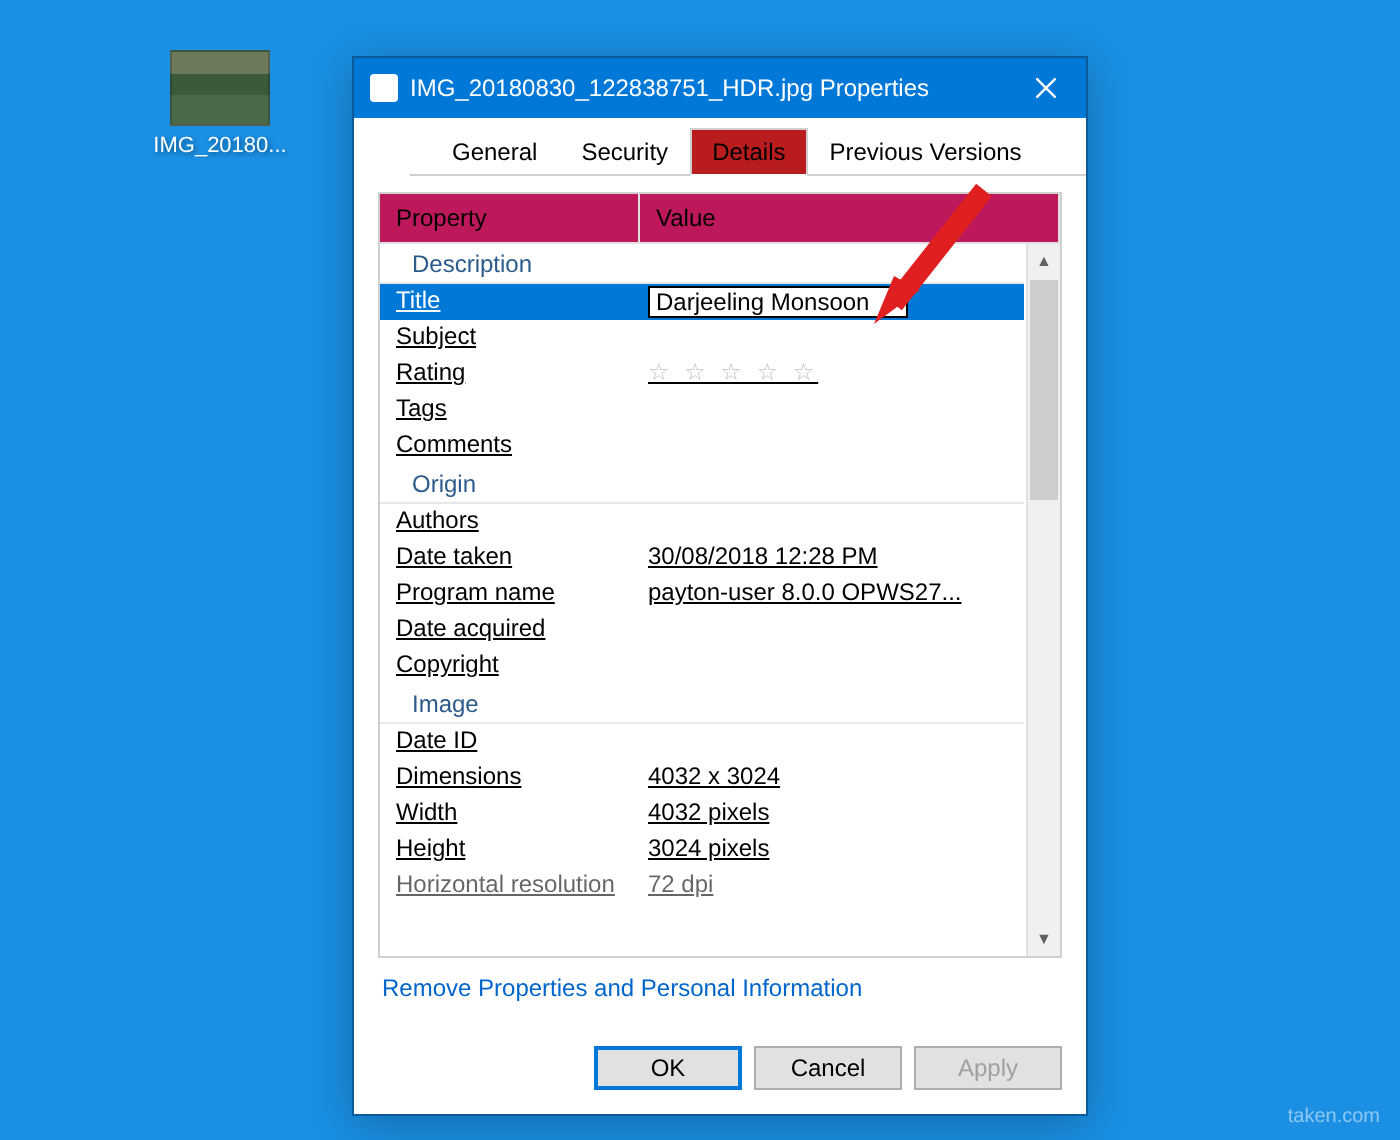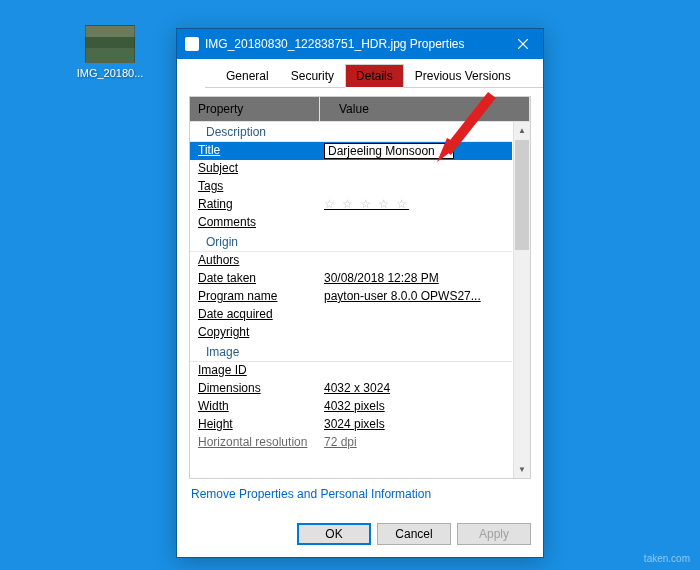--- a/index.html
+++ b/index.html
@@ -17,21 +17,21 @@
     .titlebar .title { flex: 1; font-size: 12px; }
     .titlebar .close { width: 40px; height: 30px; display: flex; align-items: center; justify-content: center; margin-right: -8px; cursor: pointer; }
     
     .tabs { display: flex; padding: 4px 10px 0; background: #fff; border-bottom: 1px solid #d0d0d0; position: relative; margin-left: 28px; }
     .tab { padding: 4px 10px; border: 1px solid transparent; cursor: pointer; position: relative; top: 1px; }
     .tab.active { border: 1px solid #d0d0d0; border-bottom: 1px solid #fff; background: #b91c1c; }
     
     .content { flex: 1; padding: 8px 12px; display: flex; flex-direction: column; overflow: hidden; }
     
     .prop-panel { border: 1px solid #d0d0d0; flex: 1; display: flex; flex-direction: column; overflow: hidden; }
-    .prop-header { display: flex; border-bottom: 1px solid #e0e0e0; background: #737373; gap: 11px; }
+    .prop-header { display: flex; border-bottom: 1px solid #e0e0e0; background: #be185d; }
     .prop-header .col { padding: 5px 8px; border-right: 1px solid #e0e0e0; }
     .col-prop { width: 130px; }
     .col-val { flex: 1; }
     
     .prop-body { flex: 1; overflow: hidden; position: relative; }
     .prop-scroll { overflow: hidden; height: 100%; padding-right: 18px; }
     
     .row { display: flex; min-height: 18px; text-decoration: underline; }
     .row .label { width: 130px; padding: 1px 8px; }
     .row .value { flex: 1; padding: 1px 4px; }
@@ -99,26 +99,26 @@
           <div class="section">Description</div>
           <div class="row selected">
             <div class="label">Title</div>
             <div class="value"><input class="value-input" value="Darjeeling Monsoon" style=""></div>
           </div>
           <div class="row">
             <div class="label">Subject</div>
             <div class="value"></div>
           </div>
           <div class="row">
+            <div class="label">Rating</div>
+            <div class="value stars">☆ ☆ ☆ ☆ ☆</div>
+          </div>
+          <div class="row">
             <div class="label">Tags</div>
             <div class="value"></div>
-          </div>
-          <div class="row">
-            <div class="label">Rating</div>
-            <div class="value stars">☆ ☆ ☆ ☆ ☆</div>
           </div>
           <div class="row">
             <div class="label">Comments</div>
             <div class="value"></div>
           </div>
 
           <div class="section">Origin</div>
           <div class="row">
             <div class="label">Authors</div>
             <div class="value"></div>
@@ -135,21 +135,21 @@
             <div class="label">Date acquired</div>
             <div class="value"></div>
           </div>
           <div class="row">
             <div class="label">Copyright</div>
             <div class="value"></div>
           </div>
 
           <div class="section">Image</div>
           <div class="row">
-            <div class="label">Image ID</div>
+            <div class="label">Date ID</div>
             <div class="value"></div>
           </div>
           <div class="row">
             <div class="label">Dimensions</div>
             <div class="value">4032 x 3024</div>
           </div>
           <div class="row">
             <div class="label">Width</div>
             <div class="value">4032 pixels</div>
           </div>

